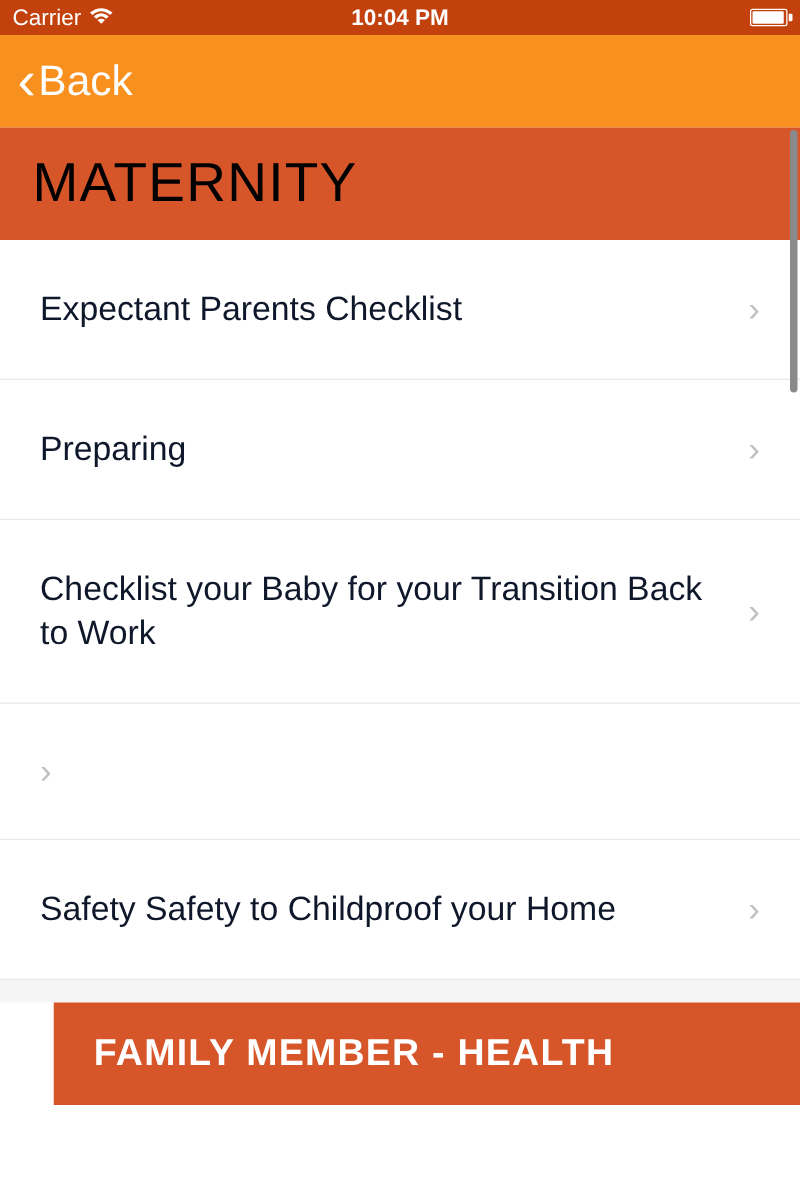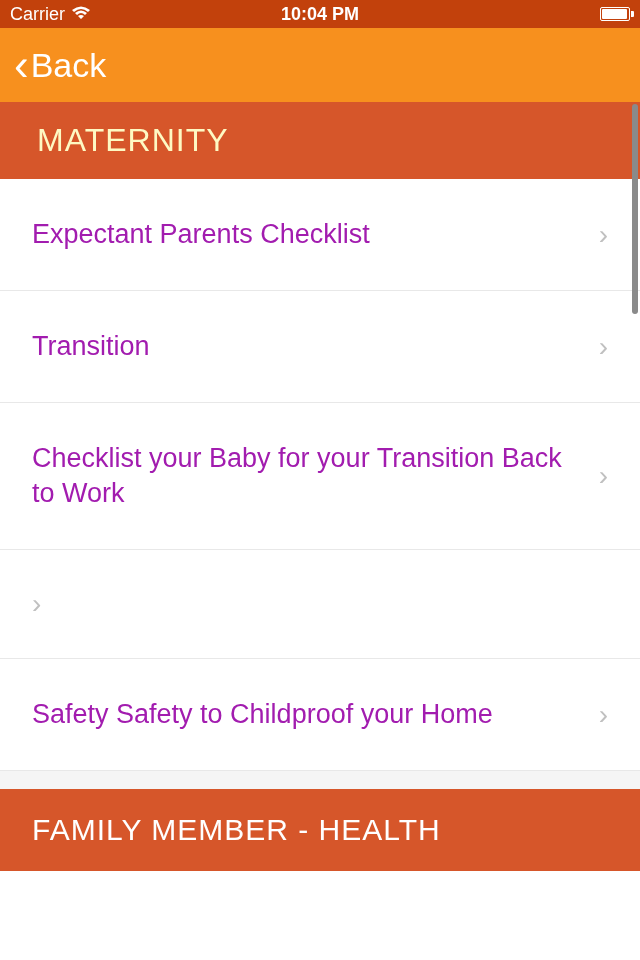--- a/index.html
+++ b/index.html
@@ -86,37 +86,37 @@
       gap: 2px;
       cursor: pointer;
     }
     .back-chevron {
       font-size: 44px;
       line-height: 1;
       font-weight: 300;
     }
     .section-header {
       background: #d6562a;
-      color: #fef9c3;
-      font-size: 32px;
+      color: #000000;
+      font-size: 44px;
       font-weight: 400;
       letter-spacing: 1px;
-      padding: 20px 37px;
+      padding: 20px 26px;
     }
     .list-item {
       display: flex;
       align-items: center;
       justify-content: space-between;
       padding: 38px 32px;
       border-bottom: 1px solid #e8e8e8;
       cursor: pointer;
     }
     .list-item-text {
       font-size: 27px;
-      color: #a21caf;
+      color: #0f172a;
       font-weight: 400;
       line-height: 1.3;
       flex: 1;
       padding-right: 20px;
     }
     .chevron-right {
       color: #c0c0c0;
       font-size: 28px;
       font-weight: 300;
       flex-shrink: 0;
@@ -131,23 +131,24 @@
       border-radius: 3px;
     }
     .section-gap {
       height: 18px;
       background: #f5f5f5;
     }
     .section-header-bottom {
       background: #d6562a;
       color: #ffffff;
       font-size: 30px;
-      font-weight: 400;
+      font-weight: 700;
       letter-spacing: 1px;
       padding: 24px 32px;
+      margin-left: 43px;
     }
     .bottom-strip {
       height: 20px;
       background: #ffffff;
     }
   </style>
 </head>
 <body>
 
 <div class="status-bar">
@@ -175,21 +176,21 @@
 </div>
 
 <div class="section-header">MATERNITY</div>
 
 <div class="list-item">
   <div class="list-item-text">Expectant Parents Checklist</div>
   <div class="chevron-right">›</div>
 </div>
 
 <div class="list-item">
-  <div class="list-item-text">Transition</div>
+  <div class="list-item-text">Preparing</div>
   <div class="chevron-right">›</div>
 </div>
 
 <div class="list-item">
   <div class="list-item-text">Checklist your Baby for your Transition Back to Work</div>
   <div class="chevron-right">›</div>
 </div>
 
 <div class="list-item">
   <div class="chevron-right">›</div>

